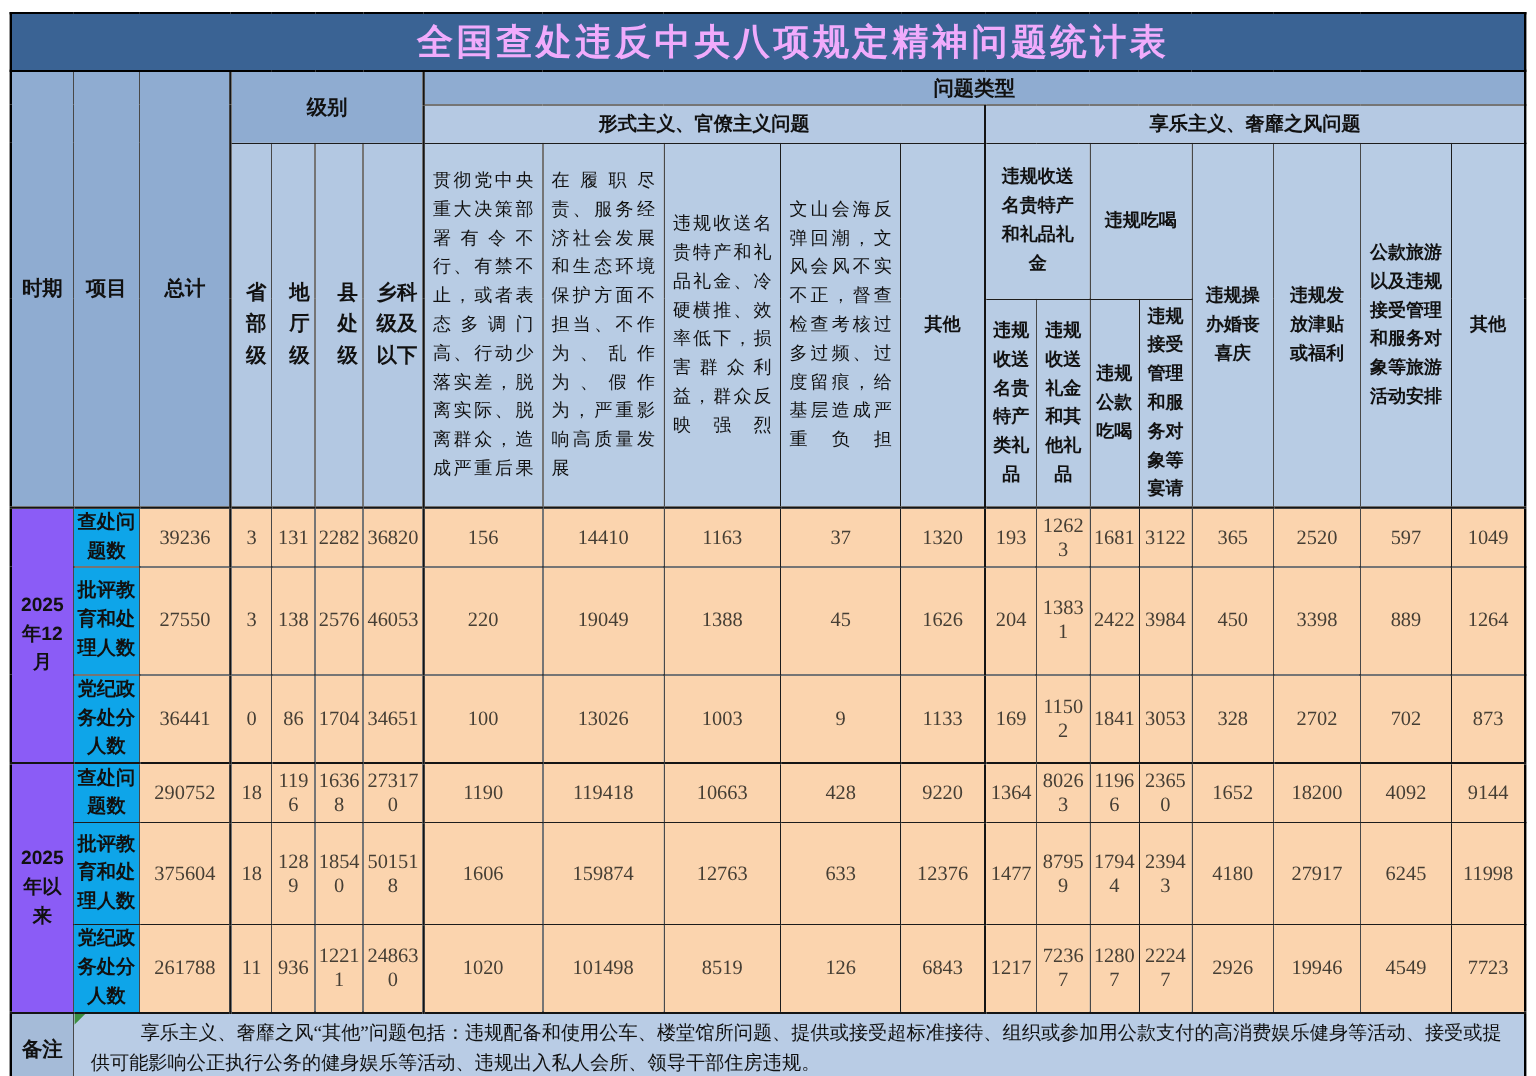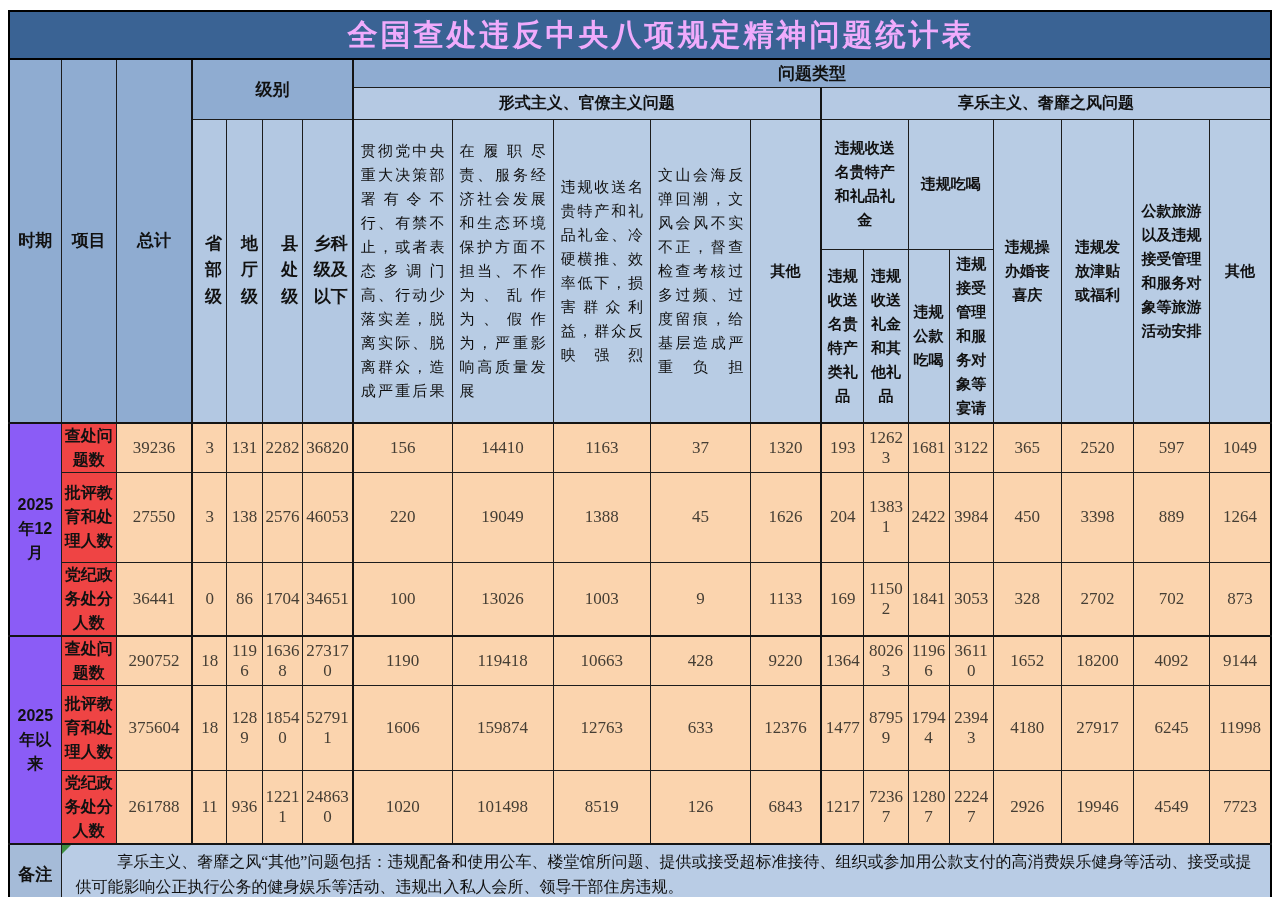--- a/index.html
+++ b/index.html
@@ -16,21 +16,21 @@
   
   .title-cell{background:#3A6394;color:#f0abfc;font-family:"Liberation Serif",serif;
         font-weight:bold;font-size:30px;letter-spacing:3px;border:2px solid #000;padding-left:44px;}
   .hm{background:#8FACD1;font-weight:bold;font-size:17px;}
   .hl{background:#B5C9E3;font-weight:bold;font-size:16px;}
   .vh{background:#B3C8E2;font-weight:bold;font-size:17px;line-height:1.55;padding:0 4px;text-align:right;}
   .qh{background:#B8CCE4;font-family:"Liberation Serif",serif;font-weight:normal;font-size:15px;
         line-height:1.6;text-align:justify;text-align-last:justify;padding:6px 7px;margin-top:40px;}
   .grp{background:#B8CCE4;font-family:"Liberation Serif",serif;font-size:15px;line-height:1.6;padding:2px 6px;}
   .sub{background:#B8CCE4;font-family:"Liberation Serif",serif;font-size:15px;line-height:1.6;padding:2px 3px;}
-  .rowlab{background:#ef4444;font-family:"Liberation Serif",serif;font-weight:bold;
+  .rowlab{background:#0ea5e9;font-family:"Liberation Serif",serif;font-weight:bold;
         font-size:16px;line-height:1.5;padding:0 3px;}
   .period{background:#8b5cf6;font-weight:bold;font-size:16px;line-height:1.5;}
   .num{background:#FBD4AE;font-family:"Liberation Serif",serif;font-size:17px;color:#453e34;}
   
   .bl2{border-left:2.5px solid #141414;}
   tr.tt td,tr.tt th{border-top:2.5px solid #141414;}
   
   .note-lab{background:#A5BBD8;font-weight:bold;font-size:17px;}
   .note-txt{background:#B9CCE5;font-family:"Liberation Serif",serif;font-size:16px;
         text-align:left;line-height:1.6;padding:4px 12px 4px 14px;text-indent:2.6em;word-break:break-all;}
@@ -184,34 +184,34 @@
     <td class="num">16368</td>
     <td class="num">273170</td>
     <td class="num bl2">1190</td>
     <td class="num">119418</td>
     <td class="num">10663</td>
     <td class="num">428</td>
     <td class="num">9220</td>
     <td class="num bl2">1364</td>
     <td class="num">80263</td>
     <td class="num">11966</td>
-    <td class="num">36110</td>
+    <td class="num">23650</td>
     <td class="num">1652</td>
     <td class="num">18200</td>
     <td class="num">4092</td>
     <td class="num">9144</td>
   </tr>
 
   <tr class="r5">
     <td class="rowlab">批评教育和处理人数</td>
     <td class="num">375604</td>
     <td class="num bl2">18</td>
     <td class="num">1289</td>
     <td class="num">18540</td>
-    <td class="num">527911</td>
+    <td class="num">501518</td>
     <td class="num bl2">1606</td>
     <td class="num">159874</td>
     <td class="num">12763</td>
     <td class="num">633</td>
     <td class="num">12376</td>
     <td class="num bl2">1477</td>
     <td class="num">87959</td>
     <td class="num">17944</td>
     <td class="num">23943</td>
     <td class="num">4180</td>

